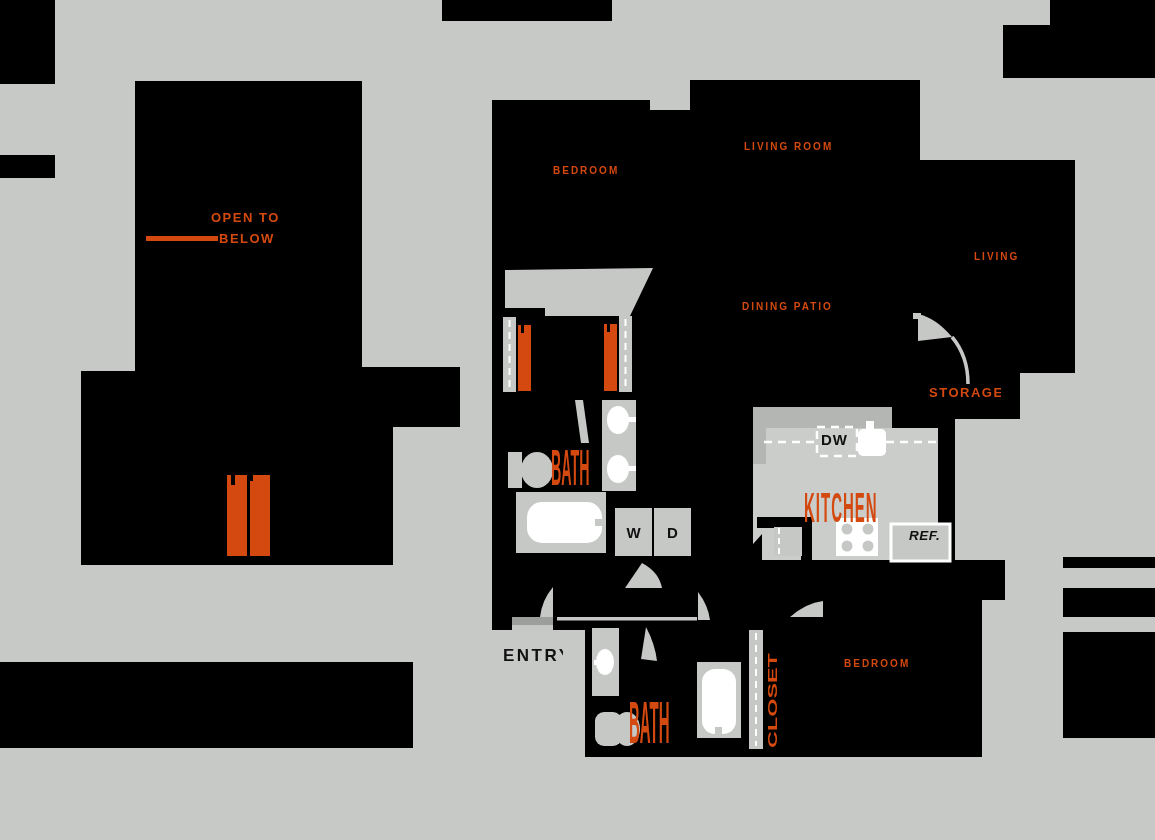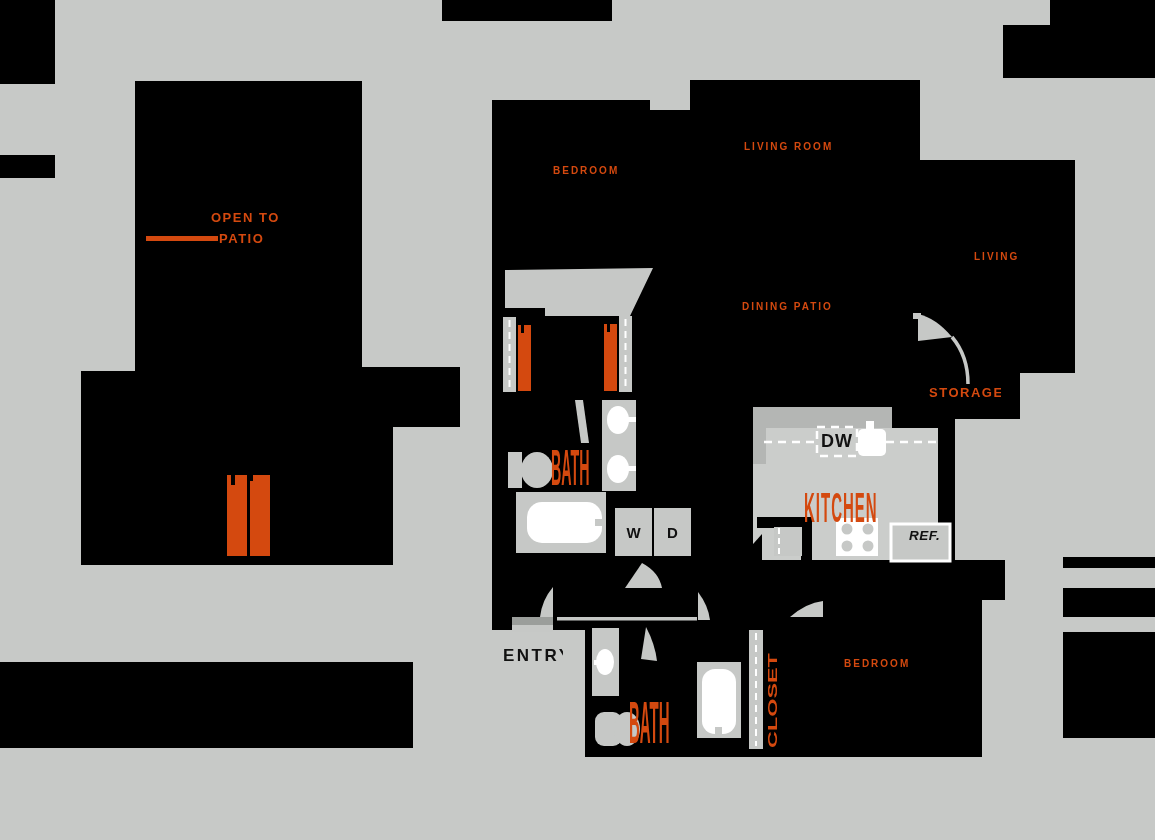--- a/index.html
+++ b/index.html
@@ -124,33 +124,33 @@
     <rect x="697" y="662" width="44" height="76" fill="#c6c8c6"></rect>
     <rect x="702" y="669" width="34" height="65" rx="13" fill="#fff"></rect>
     <rect x="715" y="727" width="7" height="9" fill="#c6c8c6"></rect>
 
     <rect x="749" y="630" width="14" height="119" fill="#c6c8c6"></rect>
     <line x1="756" y1="633" x2="756" y2="746" stroke="#fff" stroke-width="2" stroke-dasharray="7 5"></line>
     <path d="M790,617 Q806,603 823,601 L823,617 Z" fill="#c6c8c6"></path>
   </svg>
 
   <div class="lbl room" style="left:211px;top:211px;width:80px;font-size:13px;letter-spacing:1.5px;">OPEN TO</div>
-  <div class="lbl room" style="left:219px;top:232px;width:62px;font-size:13px;letter-spacing:1.5px;">PATIO</div>
+  <div class="lbl room" style="left:219px;top:232px;width:62px;font-size:13px;letter-spacing:1.5px;">BELOW</div>
 
   <div class="lbl room" style="left:553px;top:166px;width:92px;">BEDROOM</div>
   <div class="lbl room" style="left:744px;top:142px;width:120px;">LIVING ROOM</div>
   <div class="lbl room" style="left:742px;top:302px;width:122px;height:14px;">DINING PATIO</div>
   <div class="lbl room" style="left:974px;top:252px;width:58px;height:15px;">LIVING</div>
   <div class="lbl room" style="left:929px;top:386px;width:72px;font-size:13px;letter-spacing:1.5px;text-decoration:underline;">STORAGE</div>
   <div class="lbl room" style="left:844px;top:659px;width:92px;height:14px;">BEDROOM</div>
 
   <div class="stretch" style="left:551px;top:442px;font-size:15px;transform:scaleX(0.95) scaleY(3.3);">BATH</div>
   <div class="stretch" style="left:804px;top:486px;font-size:15px;letter-spacing:1px;transform:scaleY(2.8);">KITCHEN</div>
   <div class="stretch" style="left:629px;top:692px;font-size:15px;transform:scaleX(1.0) scaleY(3.9);">BATH</div>
   <div class="stretch" style="left:766px;top:748px;font-size:13px;transform:rotate(-90deg) scaleX(1.8);">CLOSET</div>
 
   <div class="lbl dark" style="left:503px;top:647px;width:60px;height:20px;font-size:17px;letter-spacing:2.5px;">ENTRY</div>
-  <div class="lbl dark" style="left:821px;top:432px;width:32px;height:16px;font-size:18px;letter-spacing:1px;">DW</div>
+  <div class="lbl dark" style="left:821px;top:432px;width:32px;height:16px;font-size:15px;letter-spacing:1px;">DW</div>
   <div class="lbl dark" style="left:909px;top:529px;width:36px;height:15px;font-size:13.5px;letter-spacing:0.5px;font-style:italic;">REF.</div>
   <div class="lbl dark" style="left:615px;top:525px;width:37px;height:16px;font-size:15px;text-align:center;">W</div>
   <div class="lbl dark" style="left:654px;top:525px;width:37px;height:16px;font-size:15px;text-align:center;">D</div>
 
 </div>
 
 </body></html>

